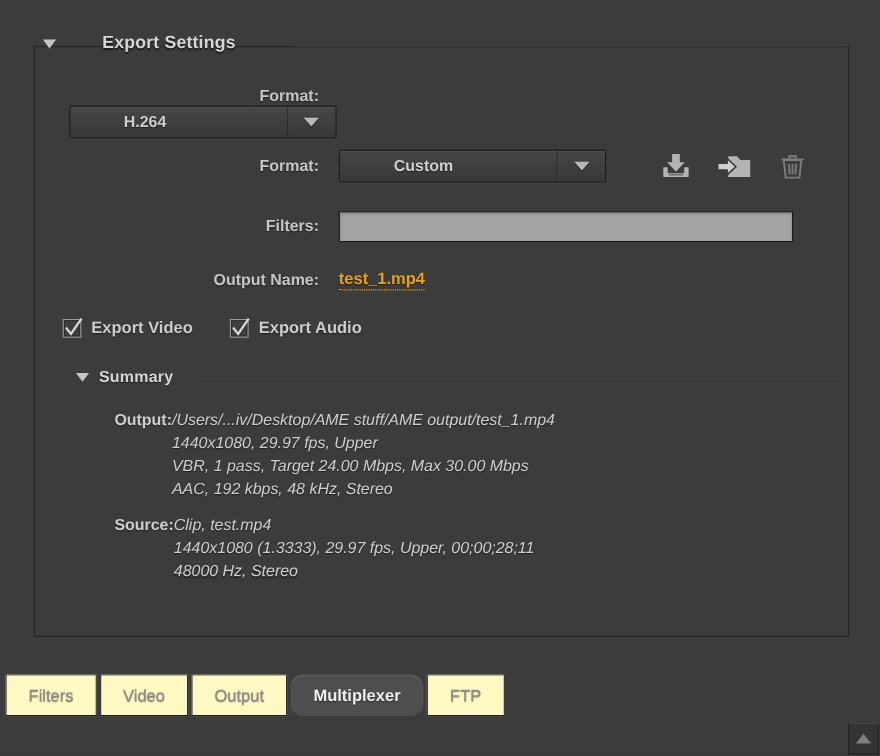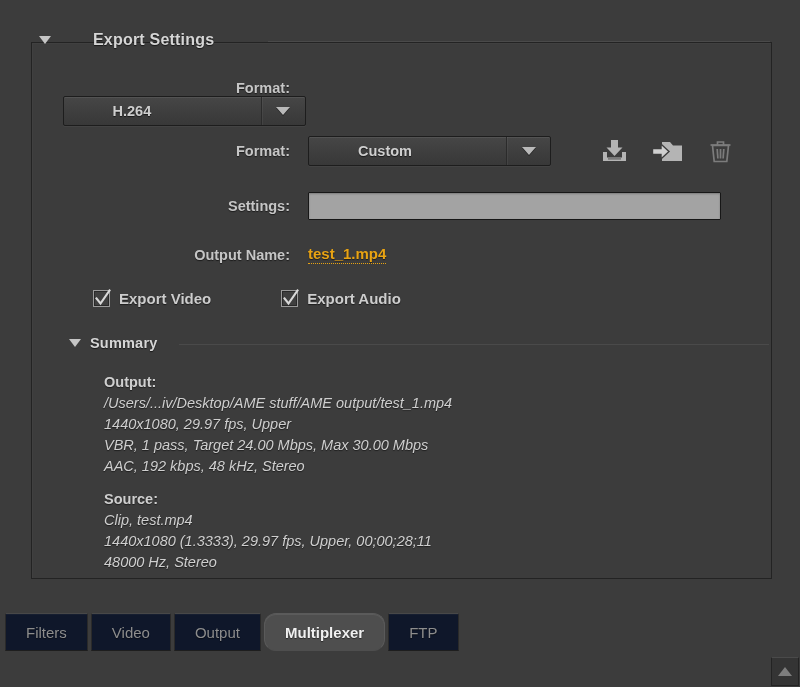--- a/index.html
+++ b/index.html
@@ -193,21 +193,20 @@
     left: 57px;
     top: 290px;
     display: flex;
     align-items: center;
     gap: 34px;
   }
   .cb-item {
     display: flex;
     gap: 9px;
     cursor: default;
-    margin-left: 36px;
   }
   .cb-box {
     width: 17px; height: 17px;
     border: 1px solid #9a9a9a;
     background: #3f3f3f;
     position: relative;
     flex: 0 0 auto;
     box-shadow: inset 0 0 0 1px rgba(0,0,0,0.35);
   }
   .cb-box svg { position: absolute; left: -1px; top: -3px; }
@@ -222,21 +221,21 @@
   
   .summary-block {
     position: absolute;
     left: 104px;
     top: 372px;
     font-size: 14.5px;
     line-height: 21px;
     color: #cfcfcf;
     text-shadow: 0 1px 1px rgba(0,0,0,0.5);
   }
-  .sum-group { display: flex; margin-bottom: 12px; flex-direction: column; }
+  .sum-group { display: flex; margin-bottom: 12px; }
   .sum-key {
     font-weight: bold;
     flex: 0 0 auto;
     white-space: nowrap;
   }
   .sum-lines { flex: 1 1 auto; }
   .sum-line { white-space: nowrap; font-style: italic; }
 
   
   .tabbar {
@@ -248,21 +247,21 @@
     display: flex;
     align-items: flex-start;
   }
   .tab {
     height: 38px;
     display: flex;
     align-items: center;
     justify-content: center;
     font-size: 15px;
     color: #8d8d8d;
-    background: #0f172a;
+    background: #fef9c3;
     border: 1px solid #2a2a2a;
     border-bottom-color: #1e1e1e;
     border-top-color: #484848;
     margin-right: 3px;
     padding: 0 20px;
     cursor: default;
     text-shadow: 0 1px 1px rgba(0,0,0,0.5);
     box-shadow: inset 0 1px 0 rgba(255,255,255,0.03);
   }
   .tab.active {
@@ -368,21 +367,21 @@
         <line x1="8.2" y1="10" x2="8.9" y2="19.5"></line>
         <line x1="11.5" y1="10" x2="11.5" y2="19.5"></line>
         <line x1="14.8" y1="10" x2="14.1" y2="19.5"></line>
       </g>
     </svg>
   </div>
 
 </div>
 
 <div class="form-row row-comments">
-  <span class="field-label">Settings:</span>
+  <span class="field-label">Filters:</span>
   <input class="comments-input" type="text" value="" style="">
 </div>
 
 <div class="form-row row-output">
   <span class="field-label">Output Name:</span>
   <a class="output-link">test_1.mp4</a>
 </div>
 
 <div class="checkbox-row">
 

